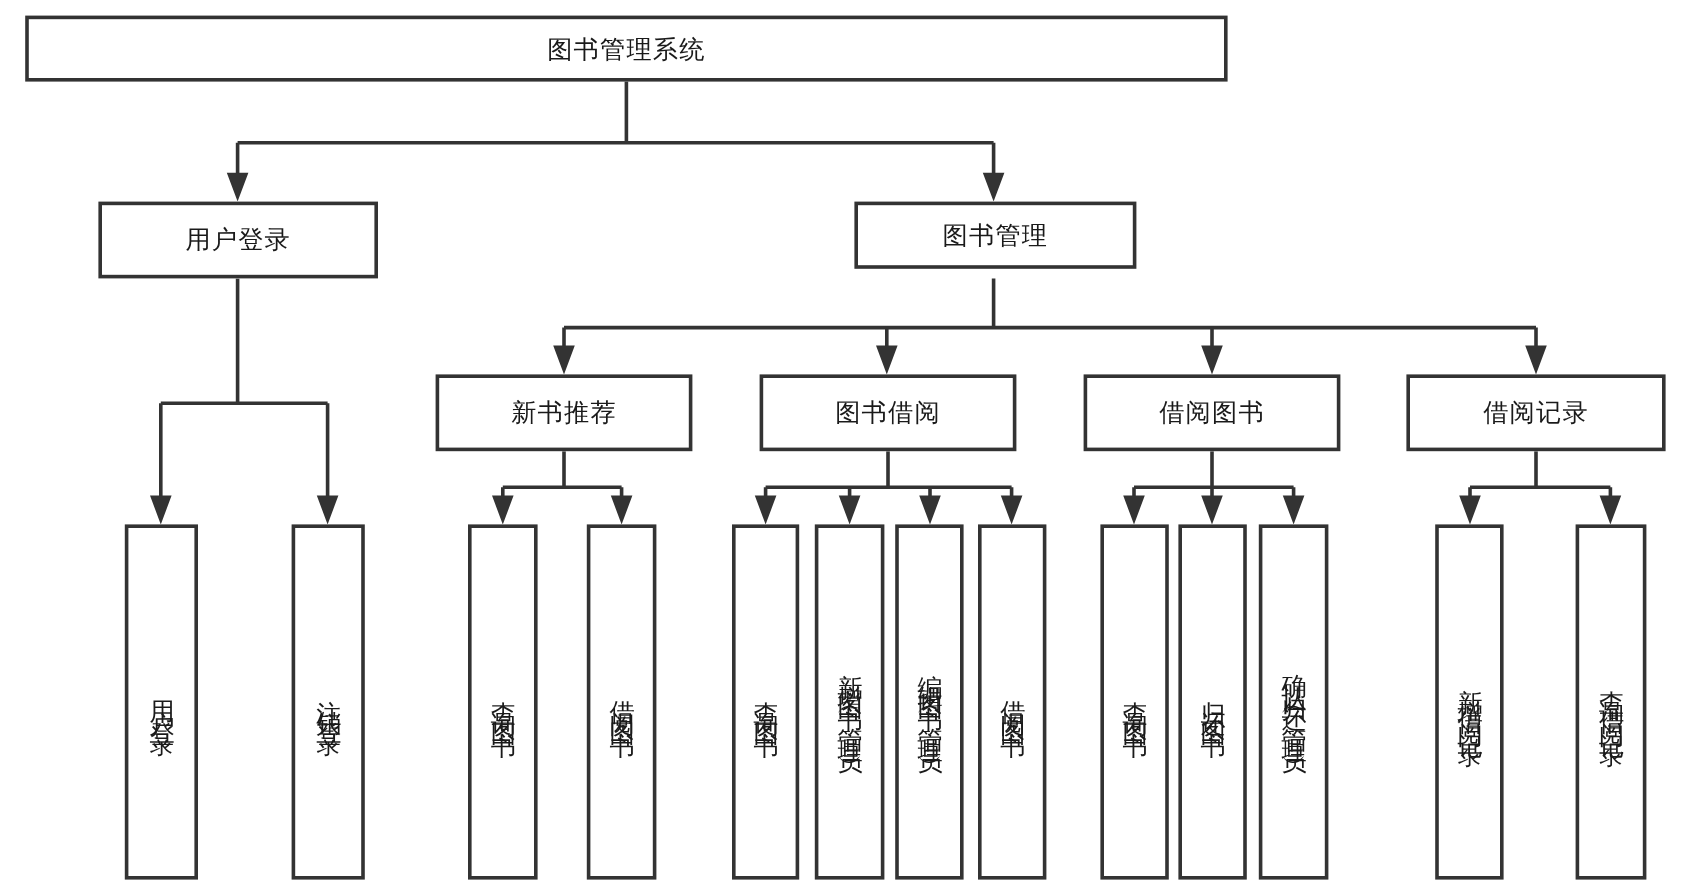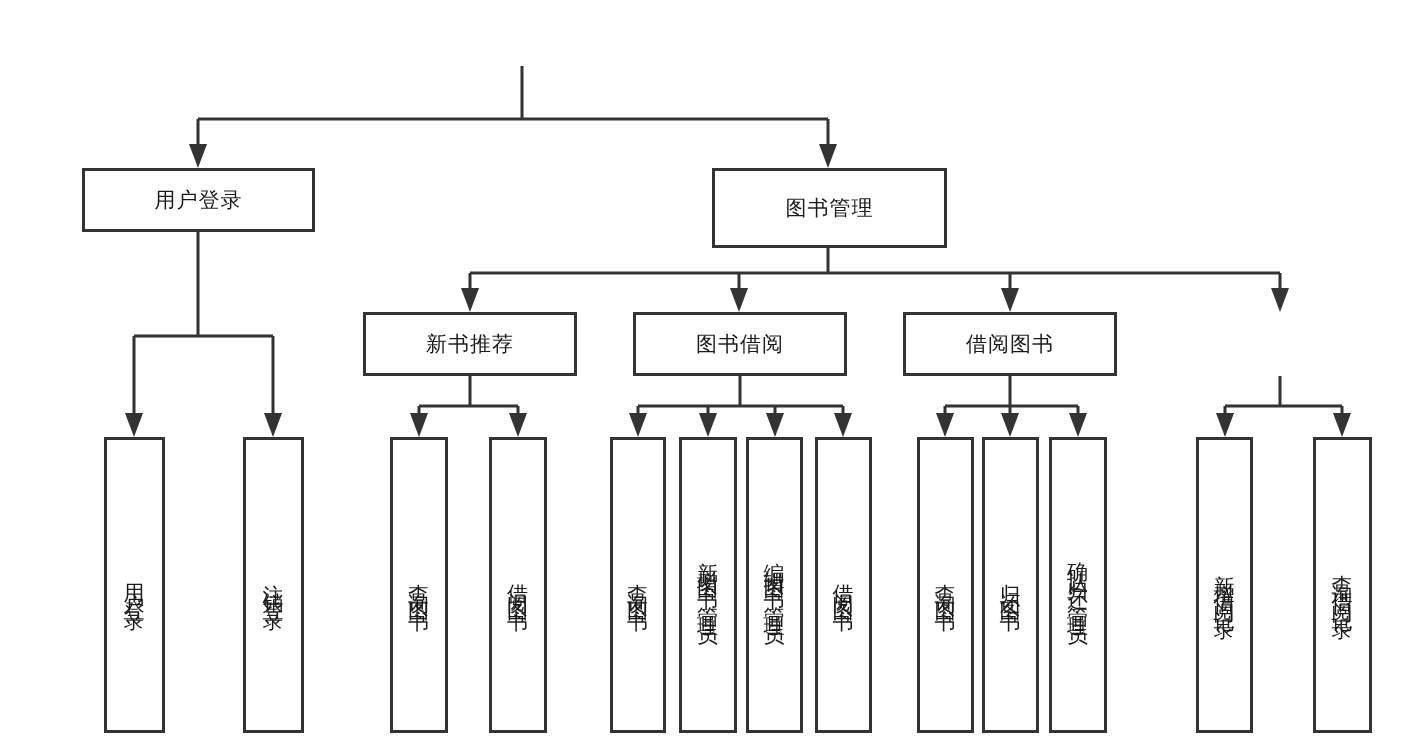--- a/index.html
+++ b/index.html
@@ -62,36 +62,42 @@
              M1280 376 V406 M1225 406 H1342 M1225 406 V418 M1342 406 V418" fill="none" stroke="#333333" stroke-width="3"></path>
     <path d="M198 168l-9-24h18z M828 168l-9-24h18z
              M134 437l-9-24h18z M273 437l-9-24h18z
              M470 312l-9-24h18z M739 312l-9-24h18z M1010 312l-9-24h18z M1280 312l-9-24h18z
              M419 437l-9-24h18z M518 437l-9-24h18z
              M638 437l-9-24h18z M708 437l-9-24h18z M775 437l-9-24h18z M843 437l-9-24h18z
              M945 437l-9-24h18z M1010 437l-9-24h18z M1078 437l-9-24h18z
              M1225 437l-9-24h18z M1342 437l-9-24h18z" fill="#333333" stroke="none"></path>
   </svg>
 
+  <div class="node" style="left:21px;top:13px;width:1002px;height:55px;">
+    <span class="hlabel">图书管理系统</span>
+  </div>
 
   <div class="node" style="left:82px;top:168px;width:233px;height:64px;">
     <span class="hlabel">用户登录</span>
   </div>
-  <div class="node" style="left:712px;top:168px;width:235px;height:80px;">
+  <div class="node" style="left:712px;top:168px;width:235px;height:56px;">
     <span class="hlabel">图书管理</span>
   </div>
 
   <div class="node" style="left:633px;top:312px;width:214px;height:64px;">
     <span class="hlabel">图书借阅</span>
   </div>
   <div class="node" style="left:363px;top:312px;width:214px;height:64px;">
     <span class="hlabel">新书推荐</span>
   </div>
   <div class="node" style="left:903px;top:312px;width:214px;height:64px;">
     <span class="hlabel">借阅图书</span>
+  </div>
+  <div class="node" style="left:1172px;top:312px;width:216px;height:64px;">
+    <span class="hlabel">借阅记录</span>
   </div>
 
   <div class="node vnode" style="left:104px;top:437px;width:61px;height:296px;">
     <span class="vlabel">用户登录</span>
   </div>
   <div class="node vnode" style="left:243px;top:437px;width:61px;height:296px;">
     <span class="vlabel">注销登录</span>
   </div>
 
   <div class="node vnode" style="left:390px;top:437px;width:58px;height:296px;">

